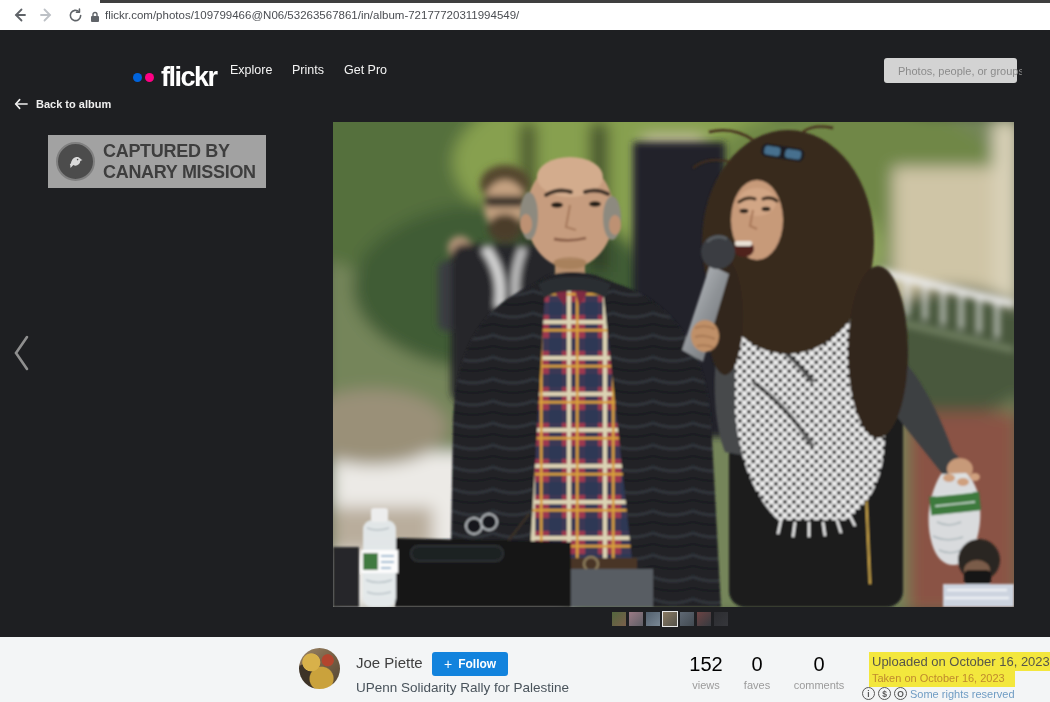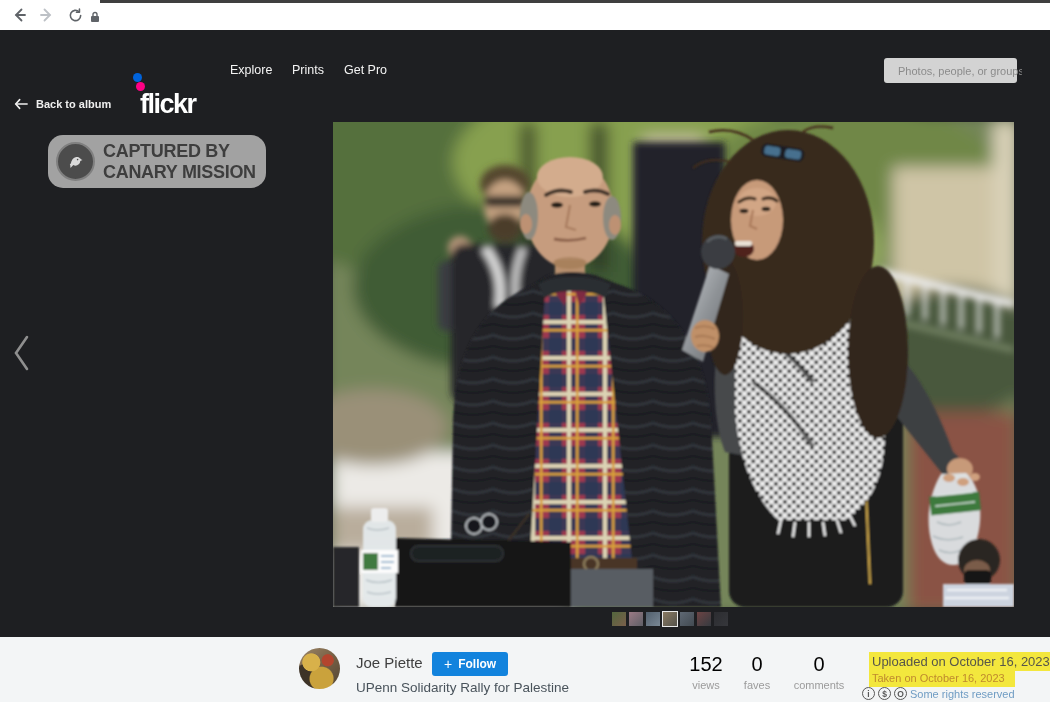--- a/index.html
+++ b/index.html
@@ -12,36 +12,36 @@
   .top-edge { position:absolute; top:0; left:100px; right:0; height:3px; background:#3f3f3f; }
   .nav-btn { position:absolute; top:6px; width:18px; height:18px; display:flex; align-items:center; justify-content:center; cursor:pointer; }
   .nav-back { left:10px; } .nav-fwd { left:38px; } .nav-reload { left:66px; }
   .lock { position:absolute; left:90px; top:9px; }
   .addr { position:absolute; left:105px; top:9px; font-size:11.5px; color:#4a4d52; letter-spacing:0; white-space:nowrap; }
 
   
   .dark-region { position:absolute; top:30px; left:0; width:1050px; height:607px; background:#1e1f22; }
 
   
-  .logo { position:absolute; left:133px; top:43px; display:flex; cursor:pointer;flex-direction:column; }
+  .logo { position:absolute; left:133px; top:34px; display:flex; align-items:center; cursor:pointer; }
   .dot { width:9px; height:9px; border-radius:50%; display:inline-block; }
   .dot-blue { background:#0063dc; } .dot-pink { background:#ff0084; margin-left:3px; }
   .logo-text { color:#fff; font-size:27px; font-weight:bold; letter-spacing:-1.5px; margin-left:7px; line-height:1; }
   .nav-item { position:absolute; top:33px; color:#f4f4f4; font-size:12.5px; font-weight:normal; cursor:pointer; }
   .nav-explore { left:230px; } .nav-prints { left:292px; } .nav-getpro { left:344px; }
   .searchbox { position:absolute; left:884px; top:28px; width:133px; height:25px; background:#d3d3d3; border-radius:3px; display:flex; align-items:center; padding:0 8px; }
   .searchbox input { border:none; background:transparent; outline:none; font-size:11px; color:#333; width:124px; margin-left:6px; font-family:"Liberation Sans",sans-serif; }
   .searchbox input::placeholder { color:#8b8b8b; }
 
   
   .back-album { position:absolute; left:14px; top:68px; display:flex; align-items:flex-start; color:#efefef; font-size:11px; font-weight:bold; cursor:pointer; }
   .back-album span { margin-left:8px; }
 
   
-  .watermark { position:absolute; left:48px; top:105px; width:218px; height:53px; background:#a2a2a2; display:flex; align-items:center; padding-left:8px;border-radius:15px; }
+  .watermark { position:absolute; left:48px; top:105px; width:218px; height:53px; background:#a2a2a2; display:flex; align-items:center; padding-left:8px; }
   .canary-circle { width:39px; height:39px; border-radius:50%; background:#4c4c4c; border:2px solid #808080; display:flex; align-items:center; justify-content:center; flex:none; }
   .wm-text { margin-left:8px; color:#3e3e3e; font-size:18px; font-weight:bold; line-height:1.12; letter-spacing:-0.3px; }
 
   
   .prev-btn { position:absolute; left:8px; top:303px; width:30px; height:40px; cursor:pointer; }
 
   
   .main-photo { position:absolute; left:333px; top:92px; width:681px; height:485px; overflow:hidden; cursor:pointer; }
   .main-photo svg { display:block; }
 
@@ -105,20 +105,21 @@
           <path d="M13.5 8a5.5 5.5 0 1 1-1.7-4" stroke="#5f6368" stroke-width="1.7" fill="none" stroke-linecap="round"></path>
           <path d="M12.2 1.2v3.2H9" stroke="#5f6368" stroke-width="1.7" fill="none" stroke-linecap="round" stroke-linejoin="round"></path>
         </svg>
     </div>
     <div class="lock">
       <svg width="10" height="12" viewBox="0 0 10 12">
           <rect x="1" y="5" width="8" height="6" rx="1" fill="#5f6368"></rect>
           <path d="M3 5V3.5a2 2 0 0 1 4 0V5" stroke="#5f6368" stroke-width="1.4" fill="none"></path>
         </svg>
     </div>
+    <div class="addr">flickr.com/photos/109799466@N06/53263567861/in/album-72177720311994549/</div>
   </div>
 
   <div class="dark-region">
 
     <div class="logo">
       <span class="dot dot-blue"></span>
       <span class="dot dot-pink"></span>
       <span class="logo-text">flickr</span>
     </div>
     <div class="nav-item nav-explore">Explore</div>

